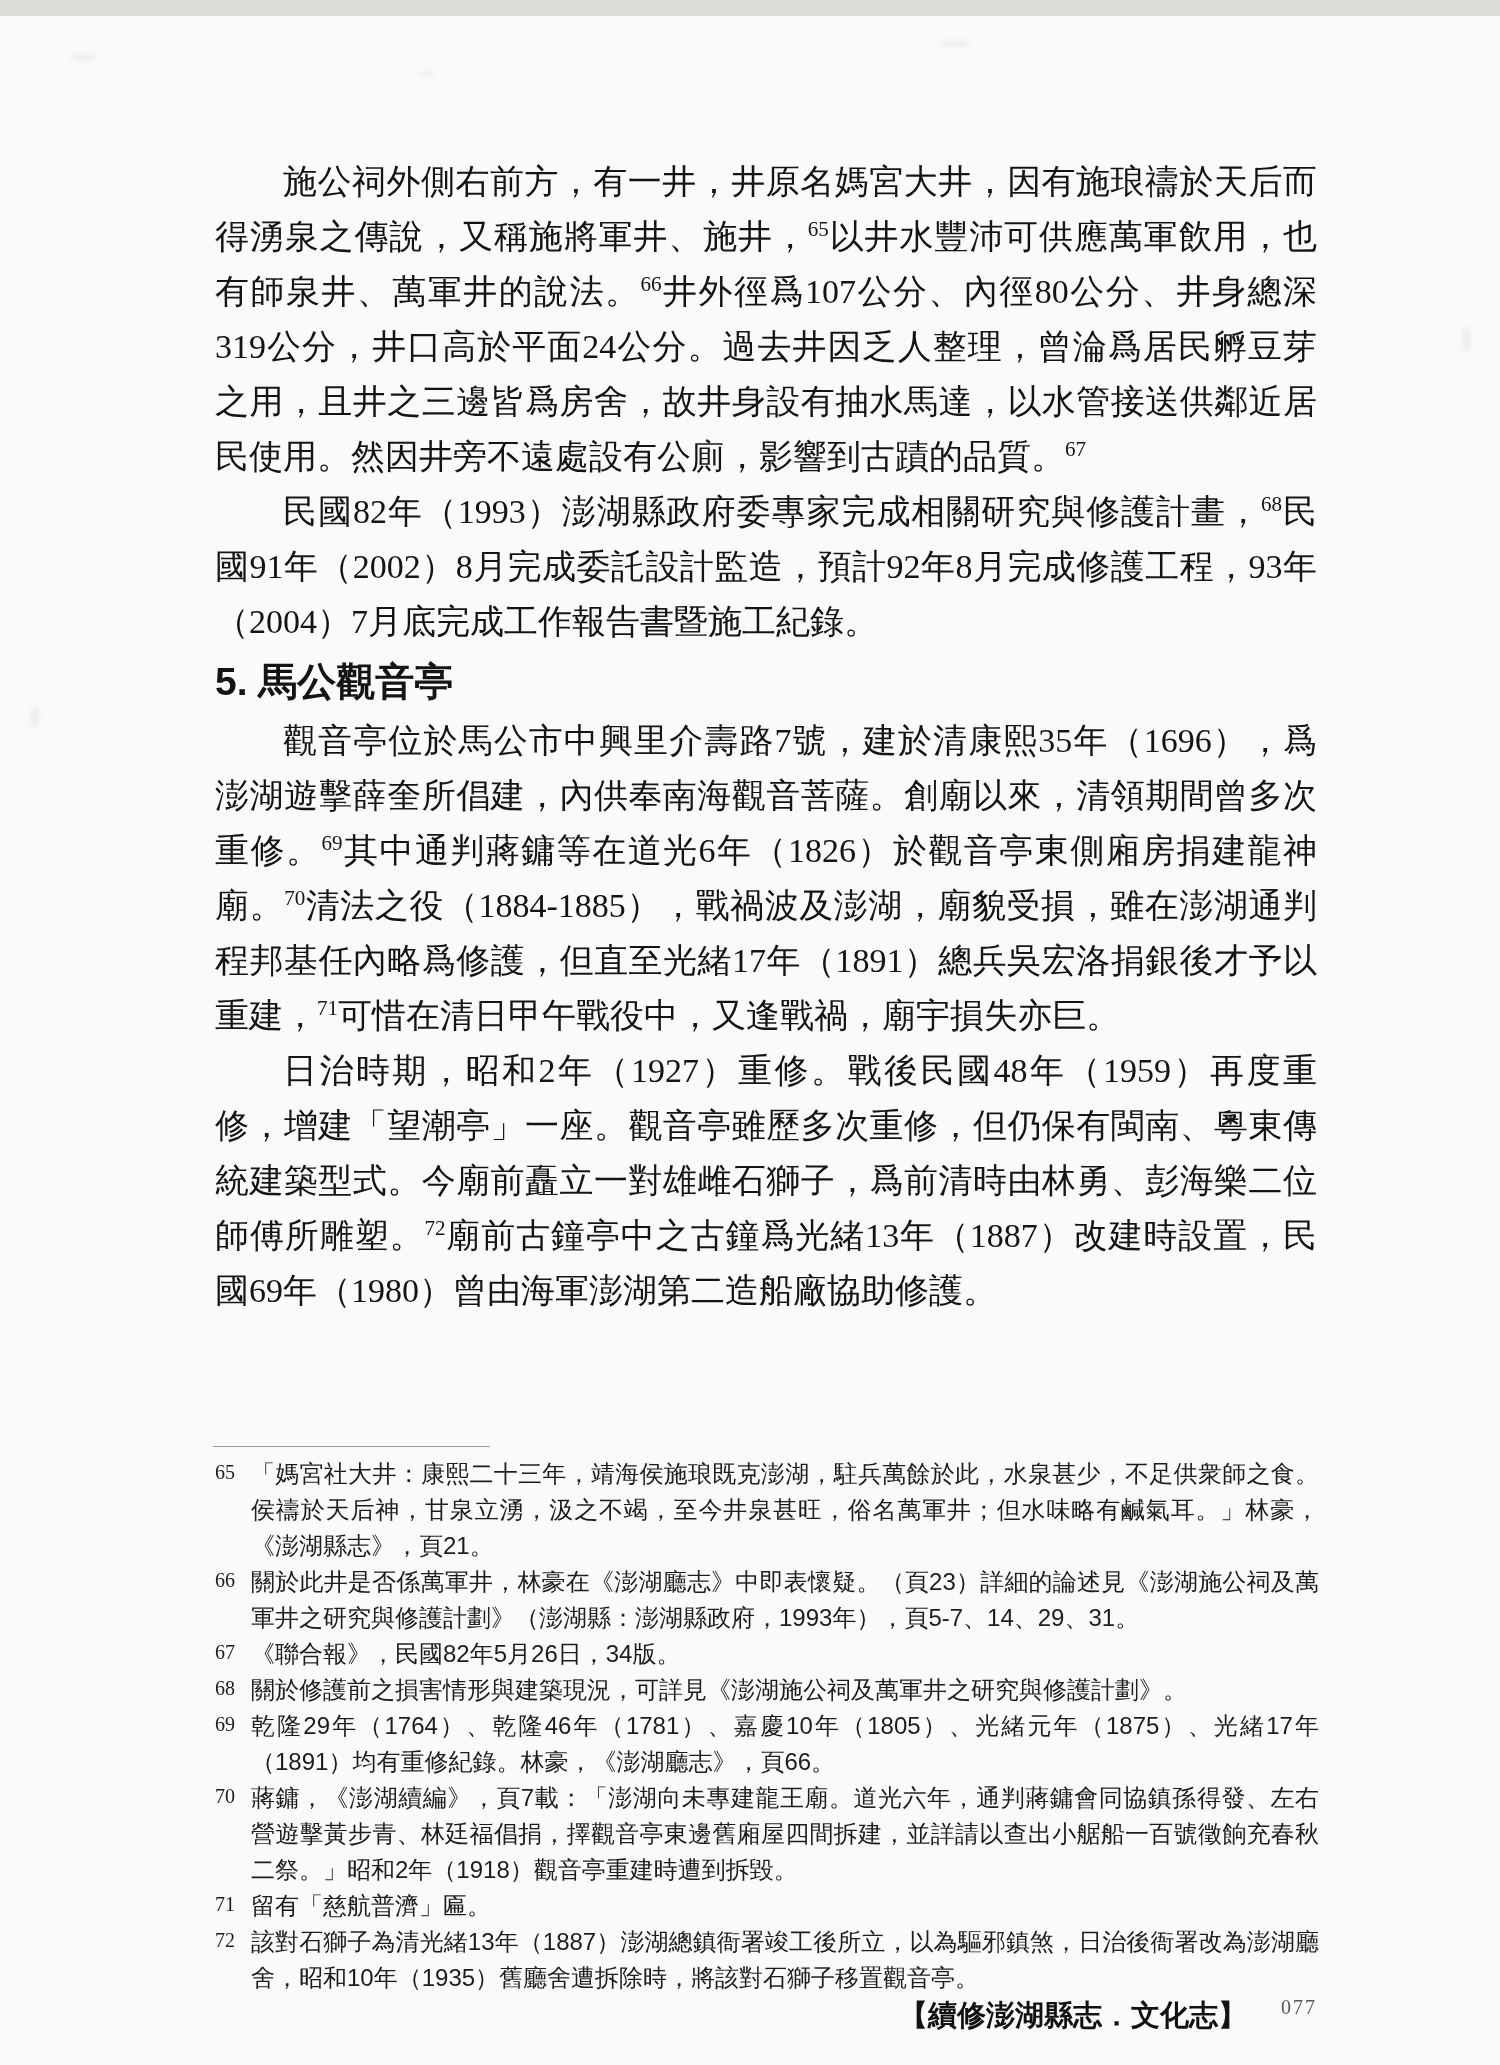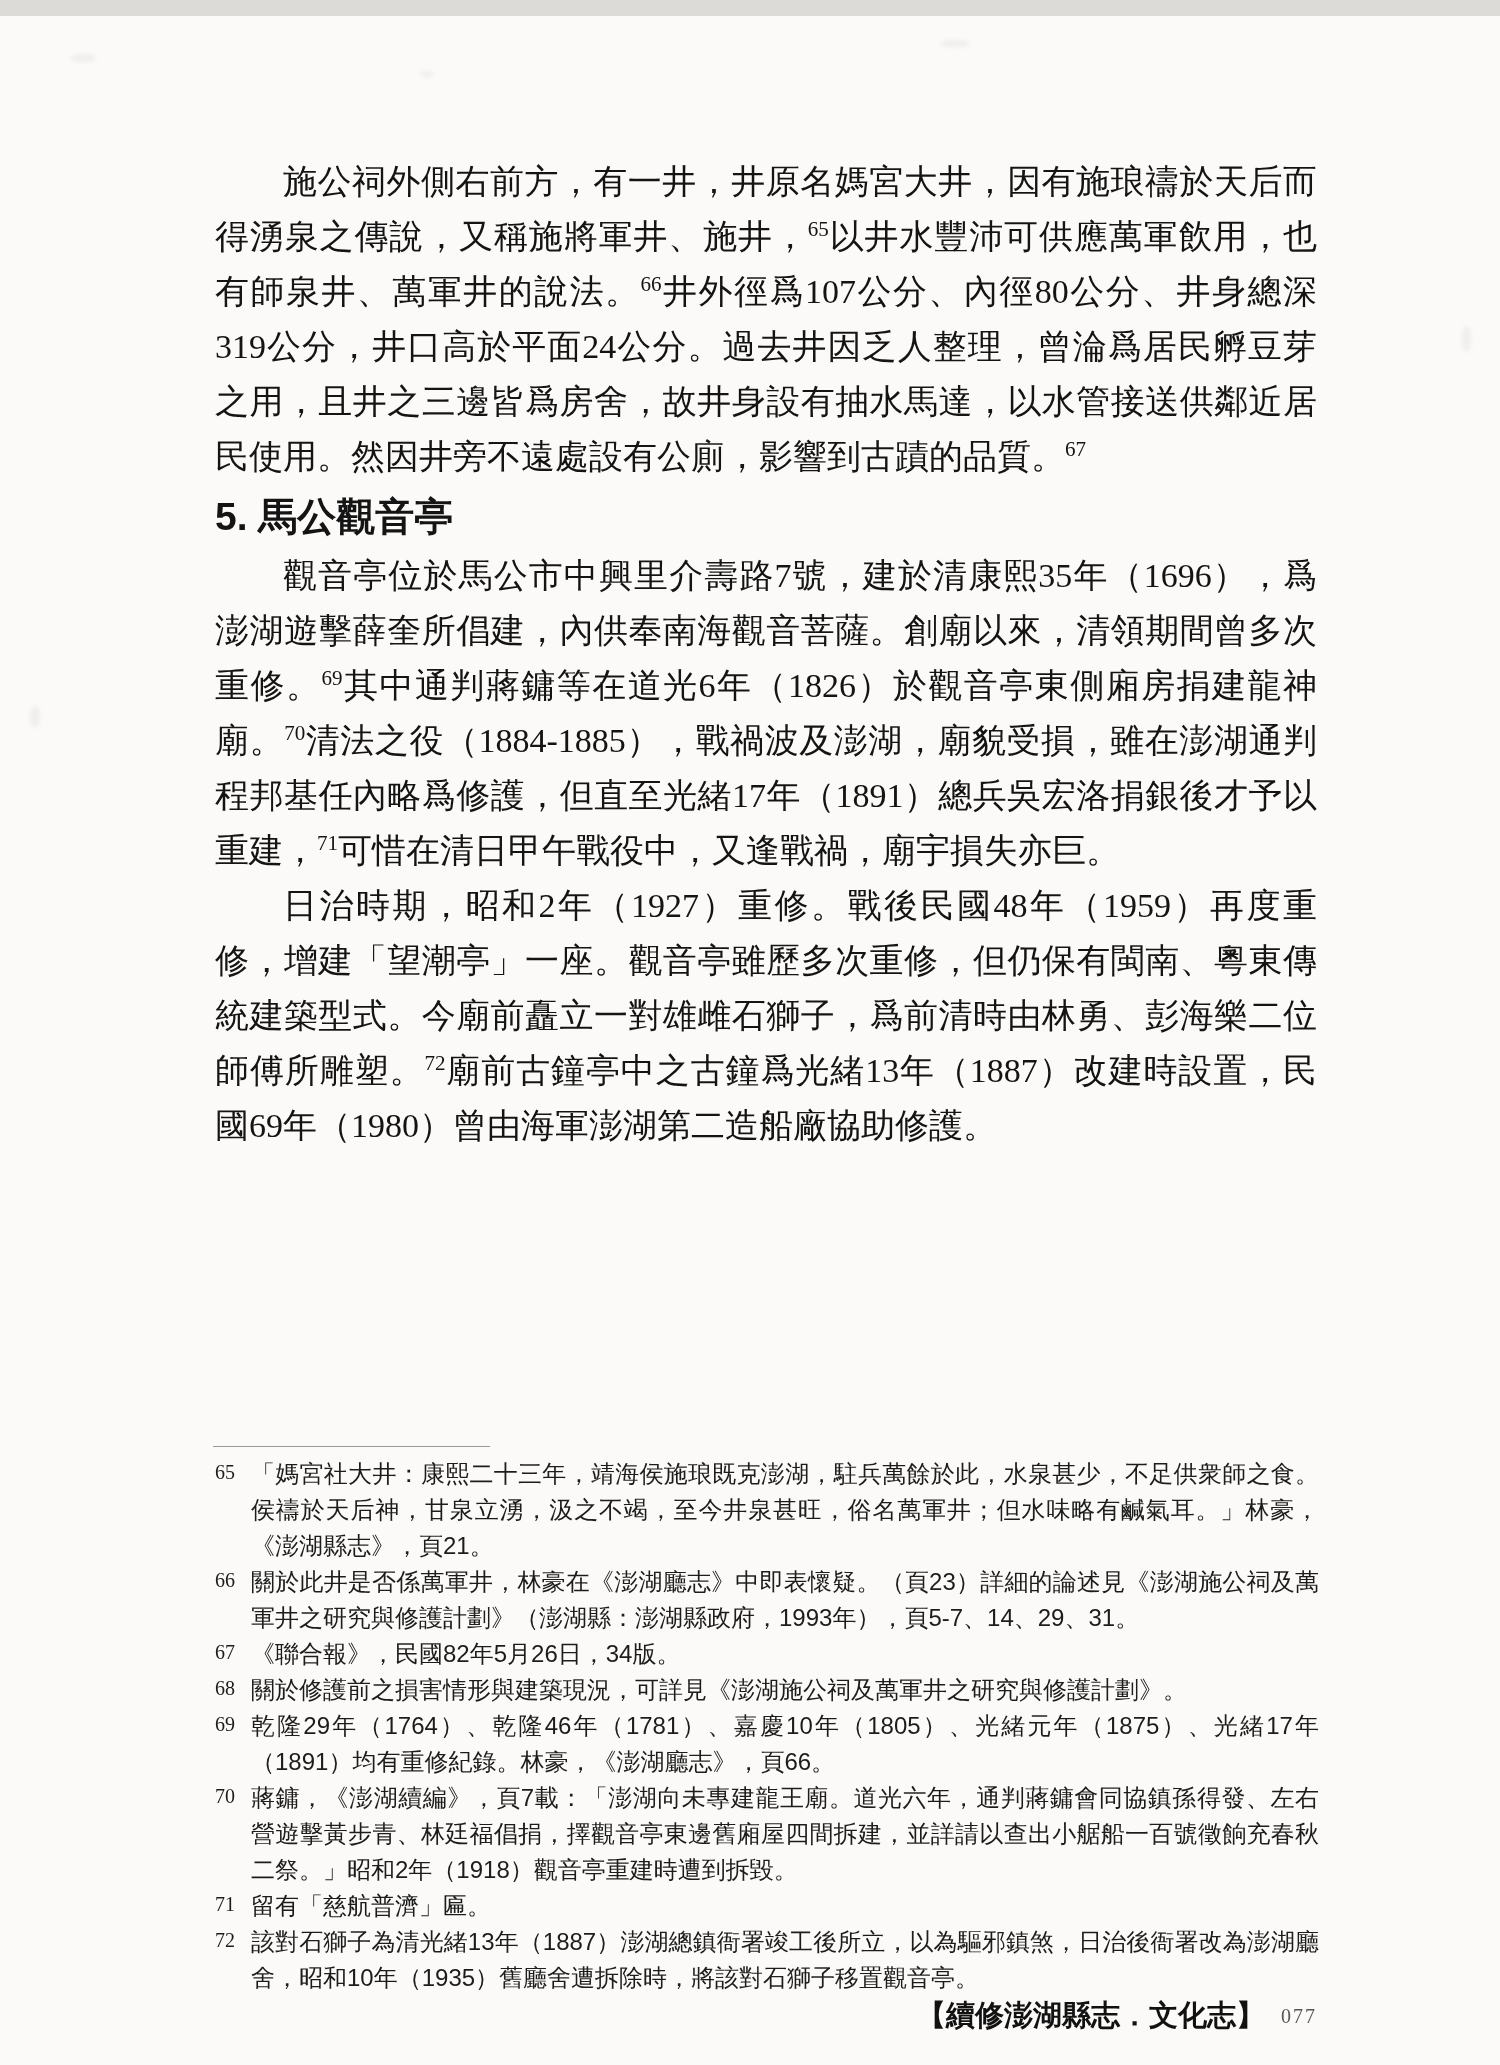--- a/index.html
+++ b/index.html
@@ -74,40 +74,41 @@
     position: relative;
     top: -2px;
     font-family: "Liberation Serif", "DejaVu Serif", serif;
   }
   .fn-text { flex: 1; }
   .page-footer {
     position: absolute;
     right: 183px;
     top: 1980px;
     display: flex;
-    align-items: center;
-    gap: 16px;
+    align-items: flex-start;
+    gap: 34px;
     font-family: "Liberation Serif", "DejaVu Serif", serif;
   }
   .book-title { font-size: 29px; font-weight: 700; color: #111; }
   .page-number { font-size: 20px; color: #565656; letter-spacing: 2px; }
 </style>
 </head>
 <body>
 
 <div class="page">
 
   <div class="speck sp1"></div>
   <div class="speck sp2"></div>
   <div class="speck sp3"></div>
   <div class="speck sp4"></div>
   <div class="speck sp5"></div>
 
   <div class="body-text">
     <p>施公祠外側右前方，有一井，井原名媽宮大井，因有施琅禱於天后而得湧泉之傳說，又稱施將軍井、施井，<sup class="fnref">65</sup>以井水豐沛可供應萬軍飲用，也有師泉井、萬軍井的說法。<sup class="fnref">66</sup>井外徑爲107公分、內徑80公分、井身總深319公分，井口高於平面24公分。過去井因乏人整理，曾淪爲居民孵豆芽之用，且井之三邊皆爲房舍，故井身設有抽水馬達，以水管接送供鄰近居民使用。然因井旁不遠處設有公廁，影響到古蹟的品質。<sup class="fnref">67</sup></p>
+    <p>民國82年（1993）澎湖縣政府委專家完成相關研究與修護計畫，<sup class="fnref">68</sup>民國91年（2002）8月完成委託設計監造，預計92年8月完成修護工程，93年（2004）7月底完成工作報告書暨施工紀錄。</p>
     <h2 class="section-heading">5. 馬公觀音亭</h2>
     <p>觀音亭位於馬公市中興里介壽路7號，建於清康熙35年（1696），爲澎湖遊擊薛奎所倡建，內供奉南海觀音菩薩。創廟以來，清領期間曾多次重修。<sup class="fnref">69</sup>其中通判蔣鏞等在道光6年（1826）於觀音亭東側廂房捐建龍神廟。<sup class="fnref">70</sup>清法之役（1884-1885），戰禍波及澎湖，廟貌受損，雖在澎湖通判程邦基任內略爲修護，但直至光緒17年（1891）總兵吳宏洛捐銀後才予以重建，<sup class="fnref">71</sup>可惜在清日甲午戰役中，又逢戰禍，廟宇損失亦巨。</p>
     <p>日治時期，昭和2年（1927）重修。戰後民國48年（1959）再度重修，增建「望潮亭」一座。觀音亭雖歷多次重修，但仍保有閩南、粵東傳統建築型式。今廟前矗立一對雄雌石獅子，爲前清時由林勇、彭海樂二位師傅所雕塑。<sup class="fnref">72</sup>廟前古鐘亭中之古鐘爲光緒13年（1887）改建時設置，民國69年（1980）曾由海軍澎湖第二造船廠協助修護。</p>
   </div>
 
   <div class="fn-divider"></div>
 
   <div class="footnotes">
     <div class="fn-row">
       <span class="fn-num">65</span>

